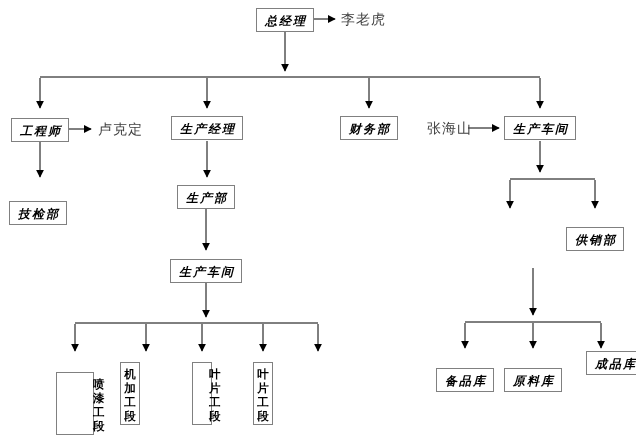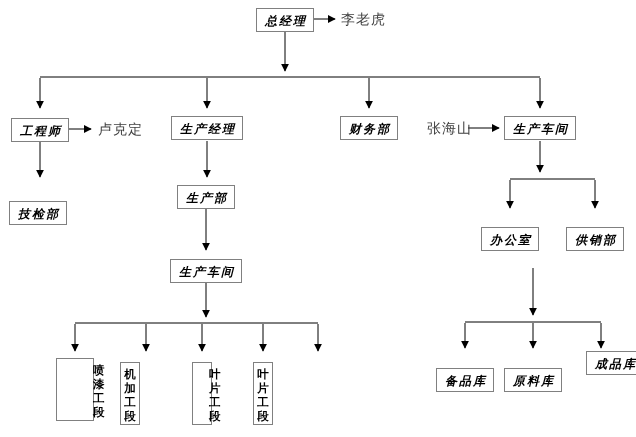--- a/index.html
+++ b/index.html
@@ -124,26 +124,25 @@
   <div class="box" style="left:40px; top:118px;">工程师</div>
   <span class="annot" style="left:98px; top:122px;">卢克定</span>
   <div class="box" style="left:207px; top:116px;">生产经理</div>
   <div class="box" style="left:369px; top:116px;">财务部</div>
   <span class="annot" style="left:427px; top:121px;">张海山</span>
   <div class="box" style="left:540px; top:116px;">生产车间</div>
 
   <div class="box" style="left:38px; top:185px;margin-top:16px;">技检部</div>
   <div class="box" style="left:206px; top:185px;">生产部</div>
 
-  <div class="box" style="left:510px; top:227px;">办公室</div>
   <div class="box" style="left:206px; top:259px;">生产车间</div>
 
   <div class="box" style="left:595px; top:227px;">供销部</div>
 
-  <div class="vbox" style="left:75px; top:358px;padding-left:36px;">喷漆工段</div>
+  <div class="vbox" style="left:75px; top:372px;padding-left:36px;">喷漆工段</div>
   <div class="vbox" style="left:130px; top:362px;">机加工段</div>
   <div class="vbox" style="left:202px; top:362px;padding-left:16px;">叶片工段</div>
   <div class="vbox" style="left:263px; top:362px;">叶片工段</div>
 
   <div class="box" style="left:465px; top:368px;">备品库</div>
   <div class="box" style="left:533px; top:368px;">原料库</div>
   <div class="box" style="left:601px; top:351px;margin-left:14px;">成品库</div>
 
 </div>
 

